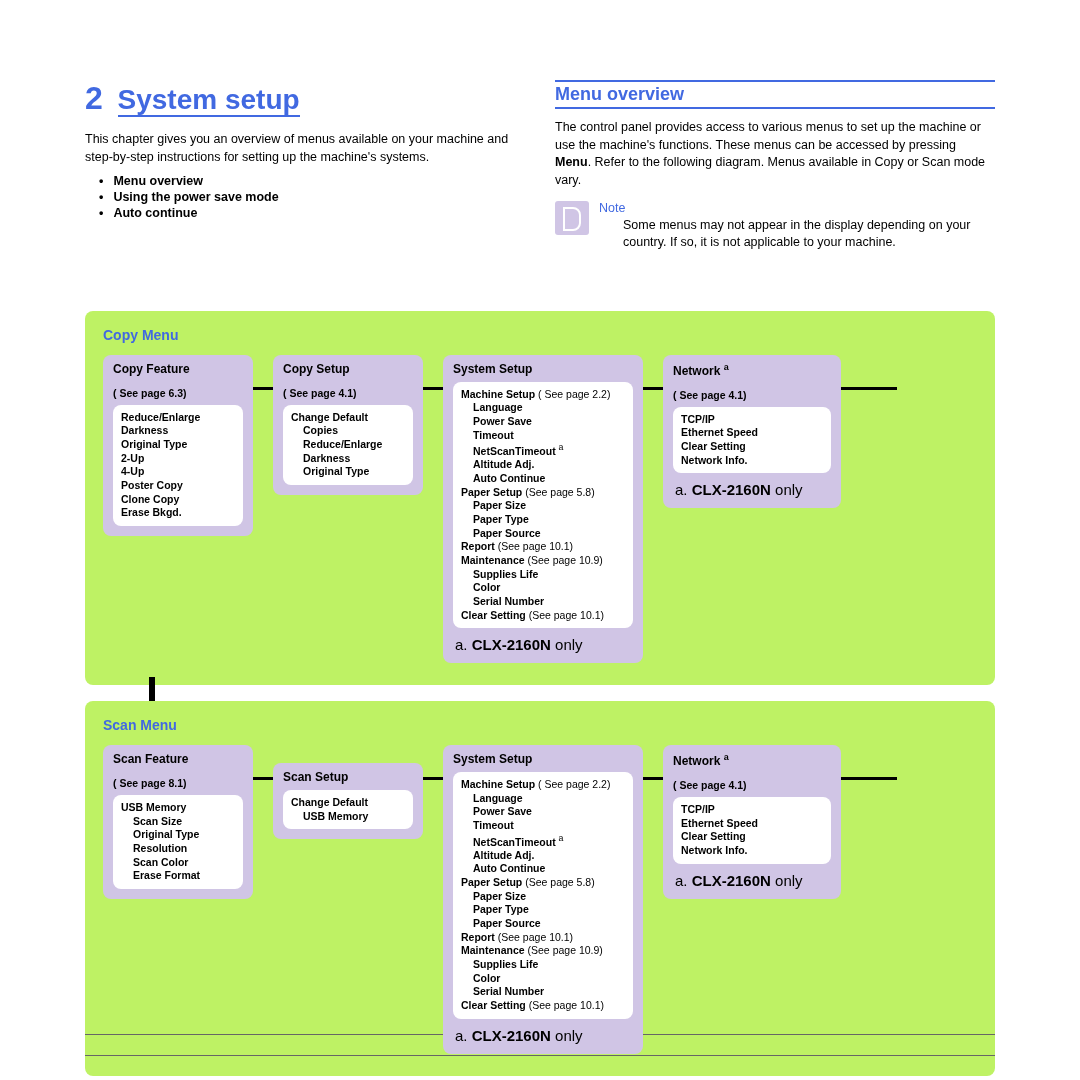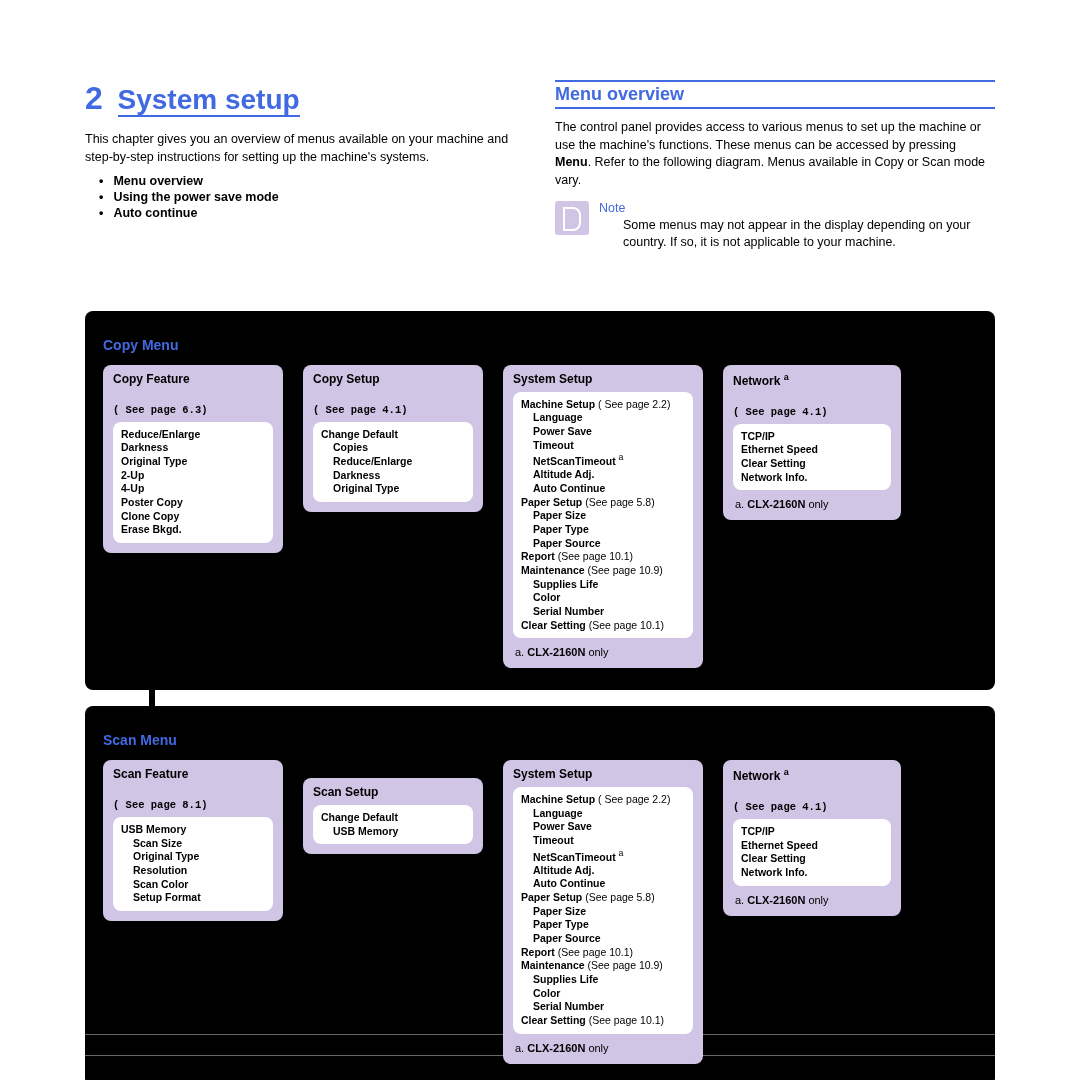--- a/index.html
+++ b/index.html
@@ -14,38 +14,38 @@
 .toc-list li { font-weight: bold; margin: 2px 0 2px 14px; }
 .toc-list li::before { content: "•"; margin-right: 10px; }
 .section-title { color: #4169E1; font-size: 18px; font-weight: bold; border-top: 2px solid #4169E1; border-bottom: 2px solid #4169E1; padding: 2px 0; margin-bottom: 10px; }
 .section-text { line-height: 1.4; }
 .note-block { display: flex; gap: 10px; margin-top: 12px; align-items: flex-start; }
 .note-icon { width: 34px; height: 34px; background: #d0c5e5; border-radius: 3px; flex-shrink: 0; position: relative; }
 .note-icon::after { content: ""; position: absolute; left: 8px; top: 6px; width: 14px; height: 20px; border: 2px solid #fff; border-radius: 0 8px 8px 0; }
 .note-label { color: #4169E1; font-weight: normal; margin-bottom: 2px; }
 .note-text { line-height: 1.35; margin-left: 24px; }
 .diagram-wrap { margin-top: 60px; }
-.green-panel { background: #000000; border-radius: 8px; padding: 26px 18px 22px 18px; margin-bottom: 16px; position: relative; }
+.green-panel { background: #bef264; border-radius: 8px; padding: 16px 18px 22px 18px; margin-bottom: 16px; position: relative; }
 .panel-title { color: #4169E1; font-weight: bold; font-size: 14px; margin-bottom: 12px; }
 .cards-row { display: flex; gap: 20px; align-items: flex-start; position: relative; }
 .cards-row::before { content: ""; position: absolute; top: 32px; left: 80px; right: 80px; height: 3px; background: #000; z-index: 0; }
 .card { background: #d0c5e5; border-radius: 8px; padding: 7px 10px 10px 10px; min-width: 140px; z-index: 1; position: relative; }
 .card-title { font-weight: bold; font-size: 12px; color: #000; }
 .card-title sup { font-size: 9px; }
-.card-seeref { font-weight: bold; font-size: 10.5px; margin-top: 18px; font-family: Liberation Mono, monospace; }
+.card-seeref { font-weight: bold; font-size: 10.5px; margin-top: 11px; }
 .card-inner { background: #fff; border-radius: 8px; margin-top: 6px; padding: 6px 8px; font-size: 10.5px; line-height: 1.3; }
 .card-inner b { font-weight: bold; }
 .indent { padding-left: 12px; }
-.footnote { font-size: 11px; margin-top: 8px; margin-left: 2px; }
+.footnote { font-size: 15px; margin-top: 8px; margin-left: 2px; }
 .down-connector { position: absolute; width: 6px; background: #000; left: 64px; height: 40px; bottom: -32px; z-index: 0; }
 .page-footer { position: absolute; left: 85px; right: 85px; bottom: 24px; border-top: 1px solid #666; border-bottom: 1px solid #666; text-align: center; font-size: 11px; padding: 3px 0; }
 .page-footer .pnum { font-weight: bold; font-size: 12px; }
 .page-footer .pname { color: #666; }
 .wide { width: 200px; }
-.narrow { width: 180px; }
+.narrow { width: 150px; }
 .net { width: 178px; }
 </style>
 </head>
 <body>
 
 <div class="columns">
   <div class="left-col">
     <span class="chapter-num">2</span>
     <span style="font-size:28px;">&nbsp;</span>
     <span class="chapter-title">System setup</span>
@@ -153,21 +153,21 @@
       <div class="card narrow">
         <div class="card-title">Scan Feature</div>
         <div class="card-seeref">( See page 8.1)</div>
         <div class="card-inner">
           <b>USB Memory</b>
           <div class="indent">
             <b>Scan Size</b><br>
             <b>Original Type</b><br>
             <b>Resolution</b><br>
             <b>Scan Color</b><br>
-            <b>Setup Format</b>
+            <b>Erase Format</b>
           </div>
         </div>
       </div>
       <div class="card narrow" style="margin-top:18px;">
         <div class="card-title">Scan Setup</div>
         <div class="card-inner">
           <b>Change Default</b>
           <div class="indent"><b>USB Memory</b></div>
         </div>
       </div>

